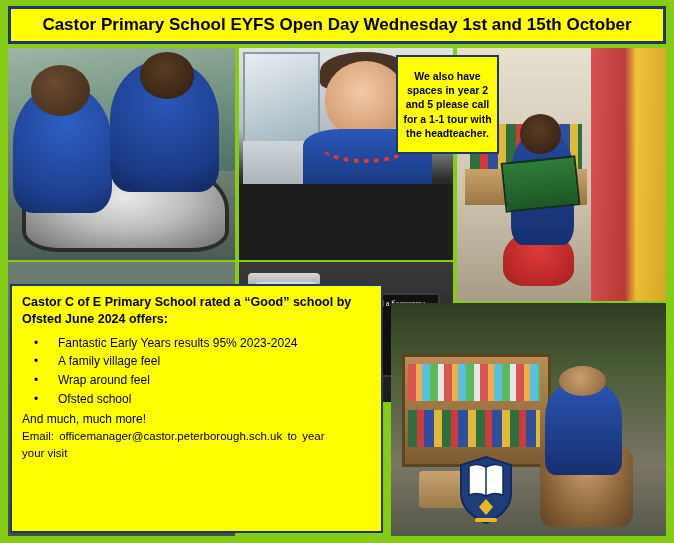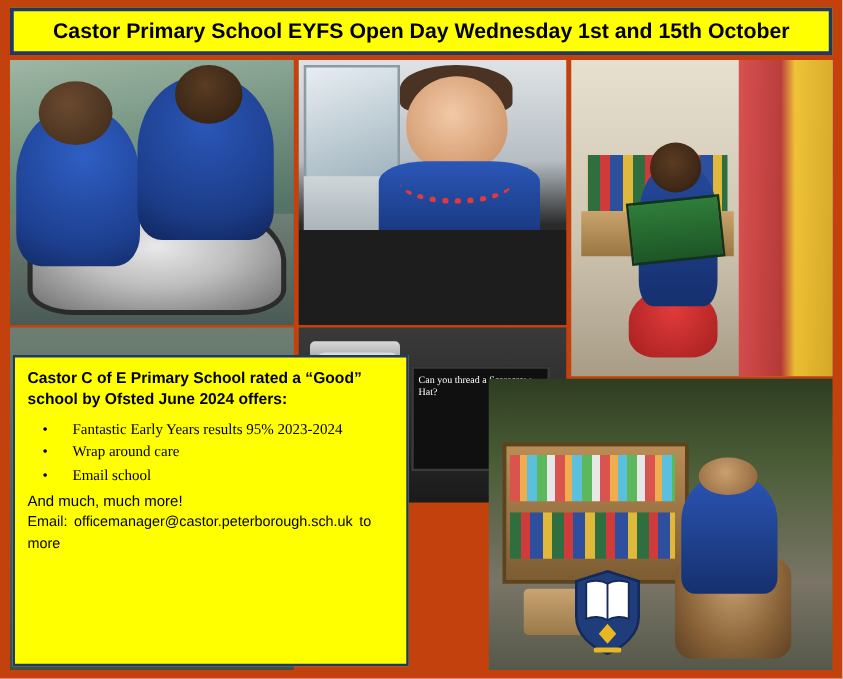--- a/index.html
+++ b/index.html
@@ -7,21 +7,21 @@
     padding: 0;
     background: #ffffff;
   }
   body {
     font-family: "Liberation Sans", sans-serif;
   }
   #poster {
     position: relative;
     width: 674px;
     height: 543px;
-    background: #c2410c;
+    background: #84cc16;
     overflow: hidden;
     box-sizing: border-box;
   }
 
   
   .title-banner {
     position: absolute;
     left: 8px;
     top: 6px;
     width: 658px;
@@ -274,21 +274,21 @@
     font-weight: bold;
     color: #000000;
     line-height: 1.35;
   }
 
   
   .info-box {
     position: absolute;
     left: 10px;
     top: 284px;
-    width: 317px;
+    width: 373px;
     height: 249px;
     background: #ffff00;
     border: 2px solid #1f3864;
     box-sizing: border-box;
     padding: 8px 10px 6px 10px;
   }
   .info-head {
     font-size: 12.5px;
     font-weight: bold;
     color: #000000;
@@ -299,21 +299,20 @@
     list-style: none;
     margin: 0 0 2px 0;
     padding: 0;
   }
   .info-list li {
     position: relative;
     font-size: 12px;
     color: #000000;
     line-height: 1.55;
     padding-left: 36px;
-    font-family: Liberation Serif, serif;
   }
   .info-list li::before {
     content: "\2022";
     position: absolute;
     left: 12px;
     top: 0;
     font-size: 12px;
   }
   .info-more {
     font-size: 12px;
@@ -400,30 +399,35 @@
       <div class="p5-shelf"></div>
       <div class="p5-shelf-row1"></div>
       <div class="p5-shelf-row2"></div>
       <div class="p5-basket"></div>
       <div class="p5-stump"></div>
       <div class="p5-child"></div>
       <div class="p5-head"></div>
     </div>
   </div>
 
+  <div class="callout-spaces">
+    <div class="callout-text">We also have spaces in year 2 and 5 please call for a 1-1 tour with the headteacher.</div>
+  </div>
 
   <div class="info-box">
     <div class="info-head">Castor C of E Primary School rated a “Good” school by Ofsted June 2024 offers:</div>
     <ul class="info-list">
       <li>Fantastic Early Years results 95% 2023-2024</li>
-      <li>Wrap around care</li>
-      <li>Email school</li>
+      <li>A family village feel</li>
+      <li>Wrap around feel</li>
+      <li>Ofsted school</li>
     </ul>
     <div class="info-more">And much, much more!</div>
-    <div class="info-email">Email:  officemanager@castor.peterborough.sch.uk   to   more</div>
+    <div class="info-email">Email:  officemanager@castor.peterborough.sch.uk   to   year</div>
+    <div class="info-visit">your visit</div>
   </div>
 
   <div class="crest">
     <svg viewBox="0 0 62 72" width="62" height="72">
       <path d="M31 2 L56 10 L56 38 C56 52 45 62 31 68 C17 62 6 52 6 38 L6 10 Z" fill="#1f3d7a" stroke="#14285a" stroke-width="2"></path>
       <path d="M31 12 C26 9 19 9 14 11 L14 40 C19 38 26 38 31 41 C36 38 43 38 48 40 L48 11 C43 9 36 9 31 12 Z" fill="#ffffff" stroke="#14285a" stroke-width="1.5"></path>
       <line x1="31" y1="12" x2="31" y2="41" stroke="#14285a" stroke-width="1.5"></line>
       <path d="M31 44 L38 52 L31 60 L24 52 Z" fill="#e8b820"></path>
       <rect x="20" y="63" width="22" height="4" rx="1.5" fill="#e8b820"></rect>
     </svg>

